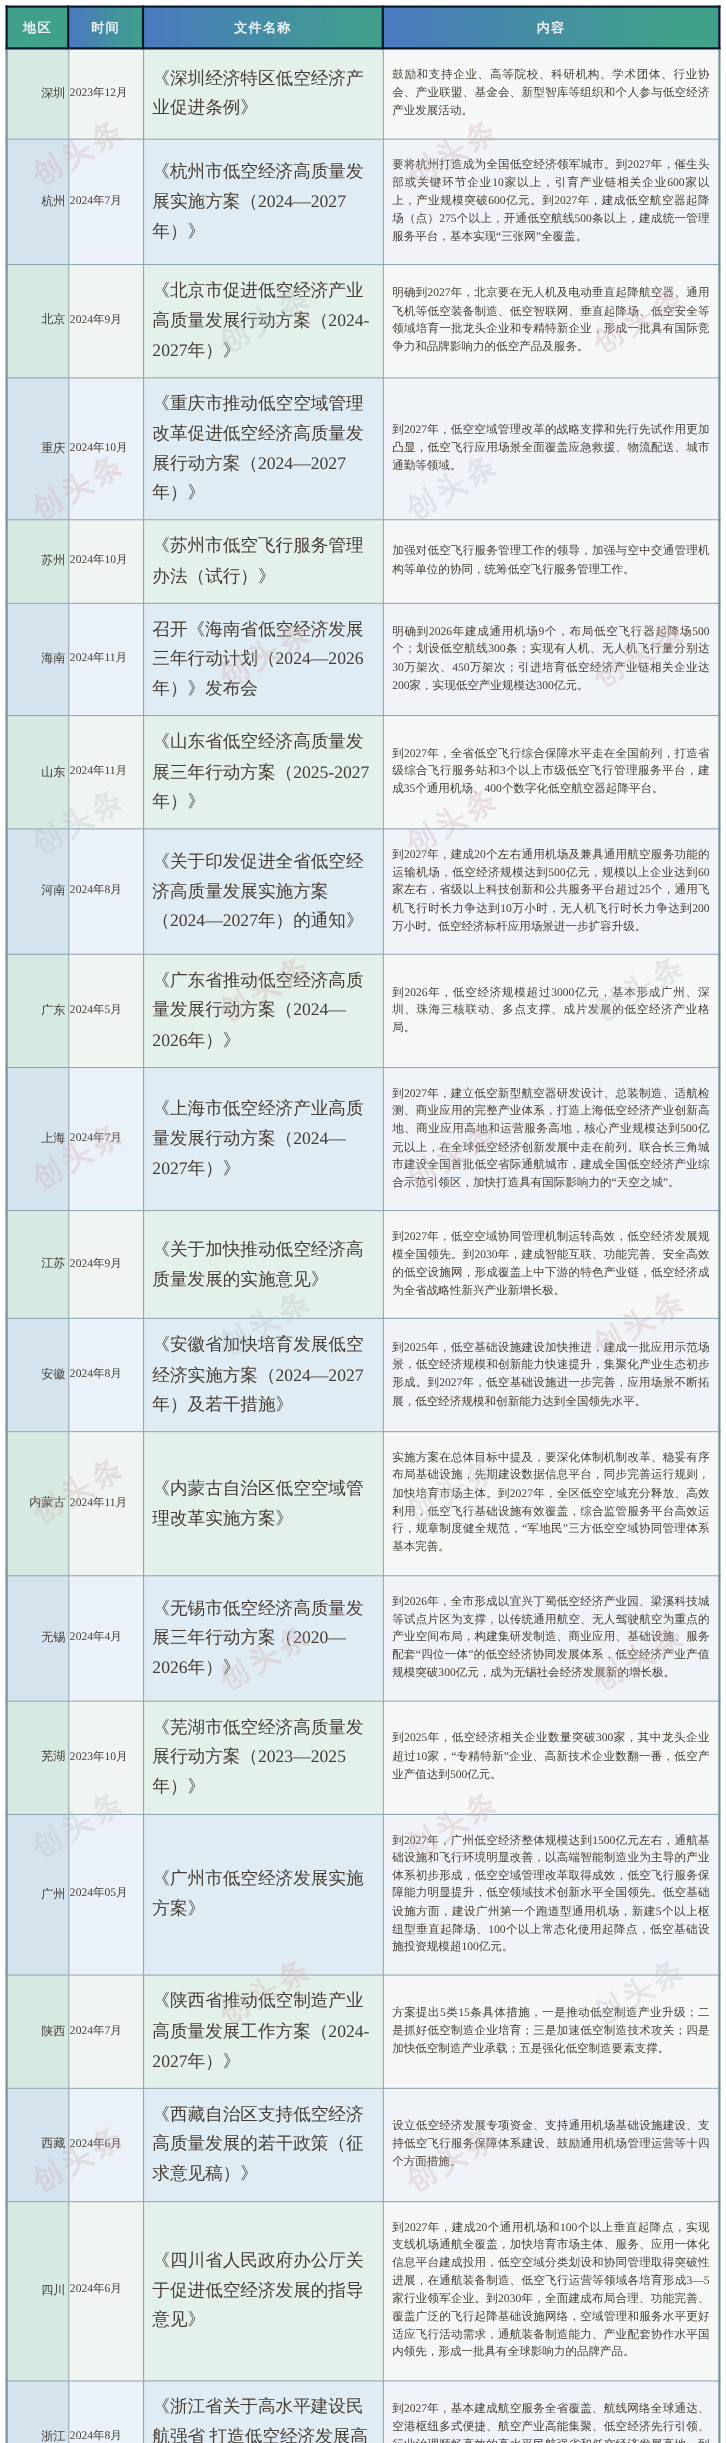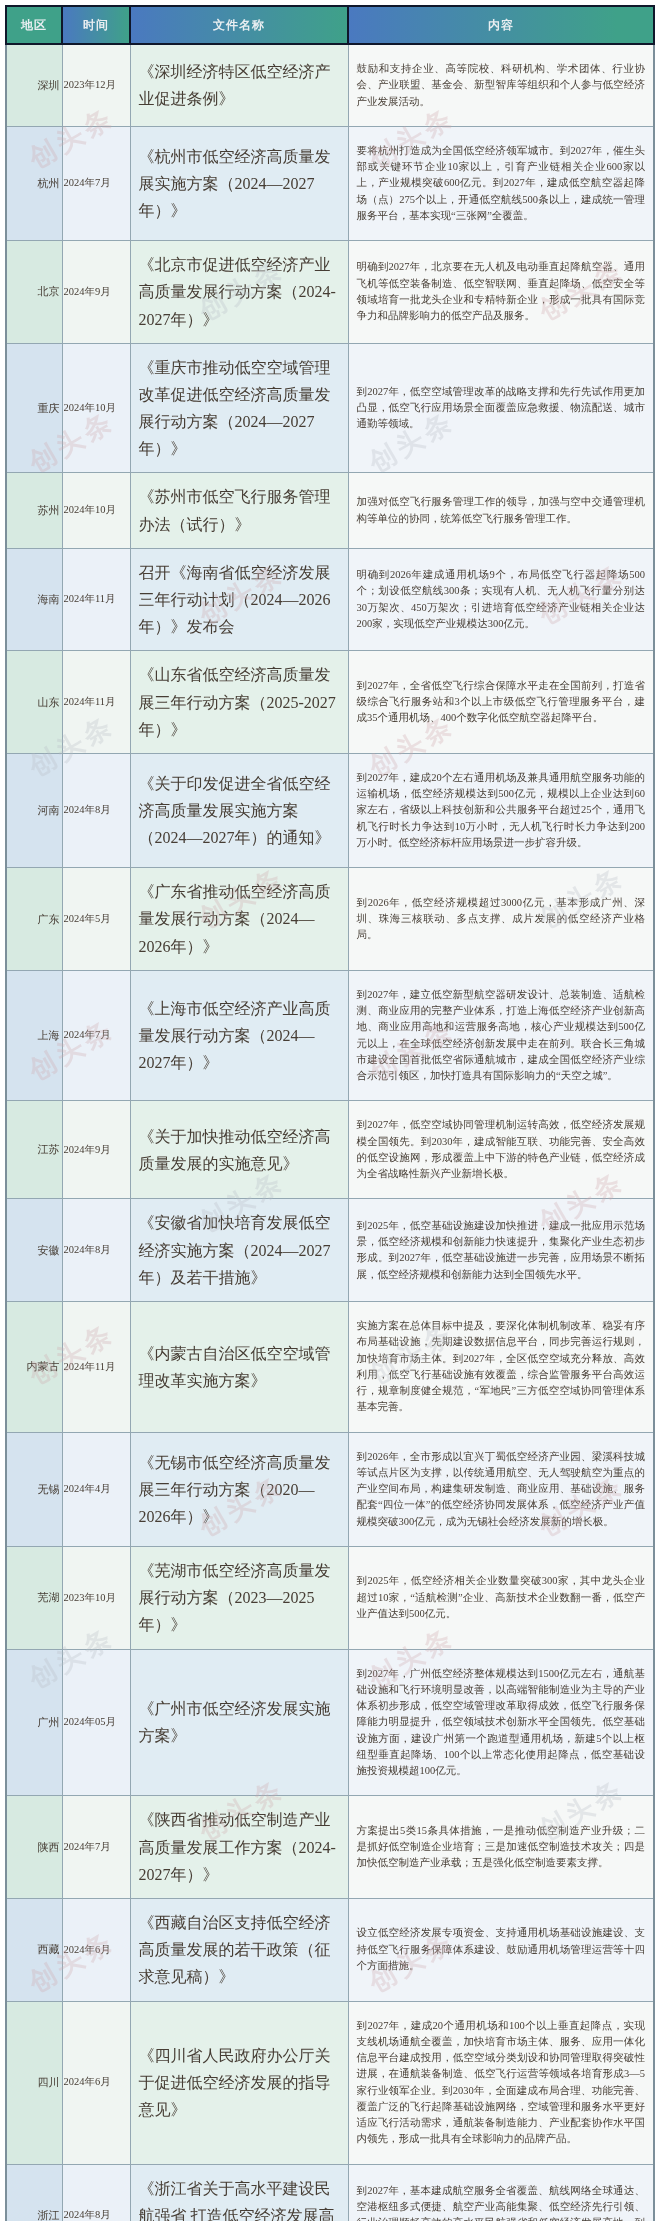--- a/index.html
+++ b/index.html
@@ -175,21 +175,21 @@
     <td class="region">无锡</td>
     <td class="date">2024年4月</td>
     <td class="doc">《无锡市低空经济高质量发展三年行动方案（2020—2026年）》</td>
     <td class="content">到2026年，全市形成以宜兴丁蜀低空经济产业园、梁溪科技城等试点片区为支撑，以传统通用航空、无人驾驶航空为重点的产业空间布局，构建集研发制造、商业应用、基础设施、服务配套“四位一体”的低空经济协同发展体系，低空经济产业产值规模突破300亿元，成为无锡社会经济发展新的增长极。</td>
   </tr>
 
   <tr>
     <td class="region">芜湖</td>
     <td class="date">2023年10月</td>
     <td class="doc">《芜湖市低空经济高质量发展行动方案（2023—2025年）》</td>
-    <td class="content">到2025年，低空经济相关企业数量突破300家，其中龙头企业超过10家，“适航检测”企业、高新技术企业数翻一番，低空产业产值达到500亿元。</td>
+    <td class="content">到2025年，低空经济相关企业数量突破300家，其中龙头企业超过10家，“专精特新”企业、高新技术企业数翻一番，低空产业产值达到500亿元。</td>
   </tr>
 
   <tr>
     <td class="region">广州</td>
     <td class="date">2024年05月</td>
     <td class="doc">《广州市低空经济发展实施方案》</td>
     <td class="content">到2027年，广州低空经济整体规模达到1500亿元左右，通航基础设施和飞行环境明显改善，以高端智能制造业为主导的产业体系初步形成，低空空域管理改革取得成效，低空飞行服务保障能力明显提升，低空领域技术创新水平全国领先。低空基础设施方面，建设广州第一个跑道型通用机场，新建5个以上枢纽型垂直起降场、100个以上常态化使用起降点，低空基础设施投资规模超100亿元。</td>
   </tr>
 
   <tr>

